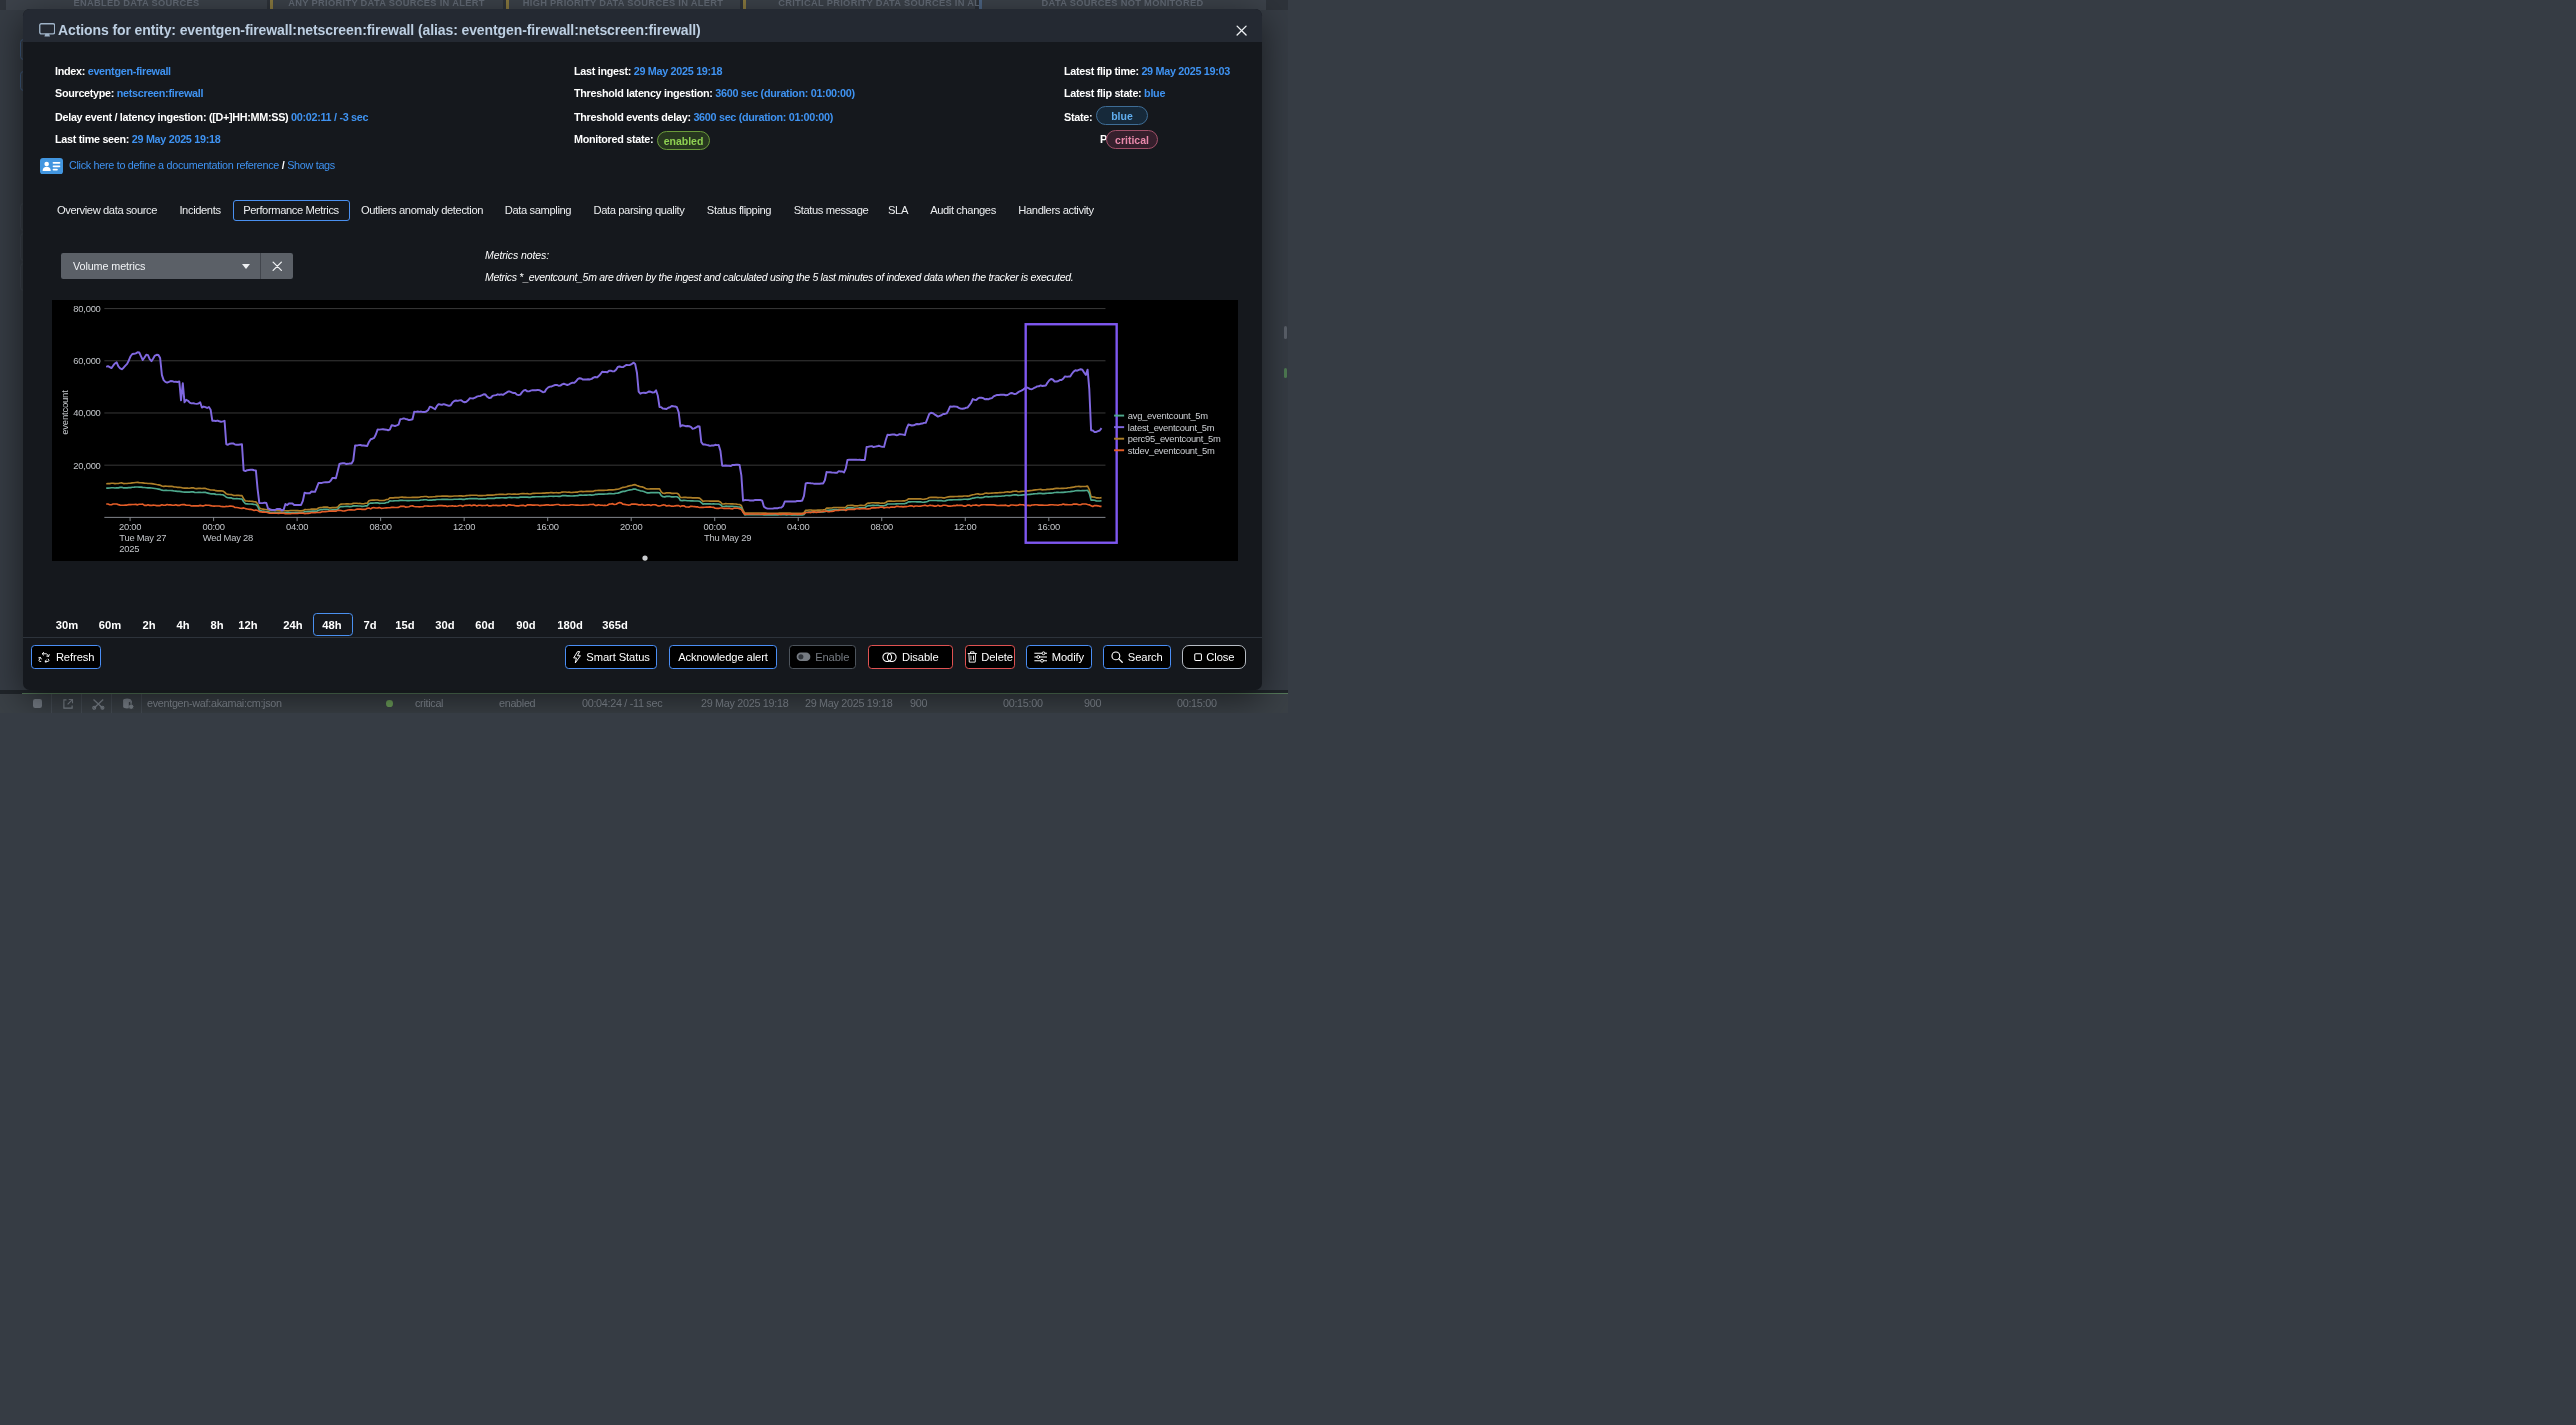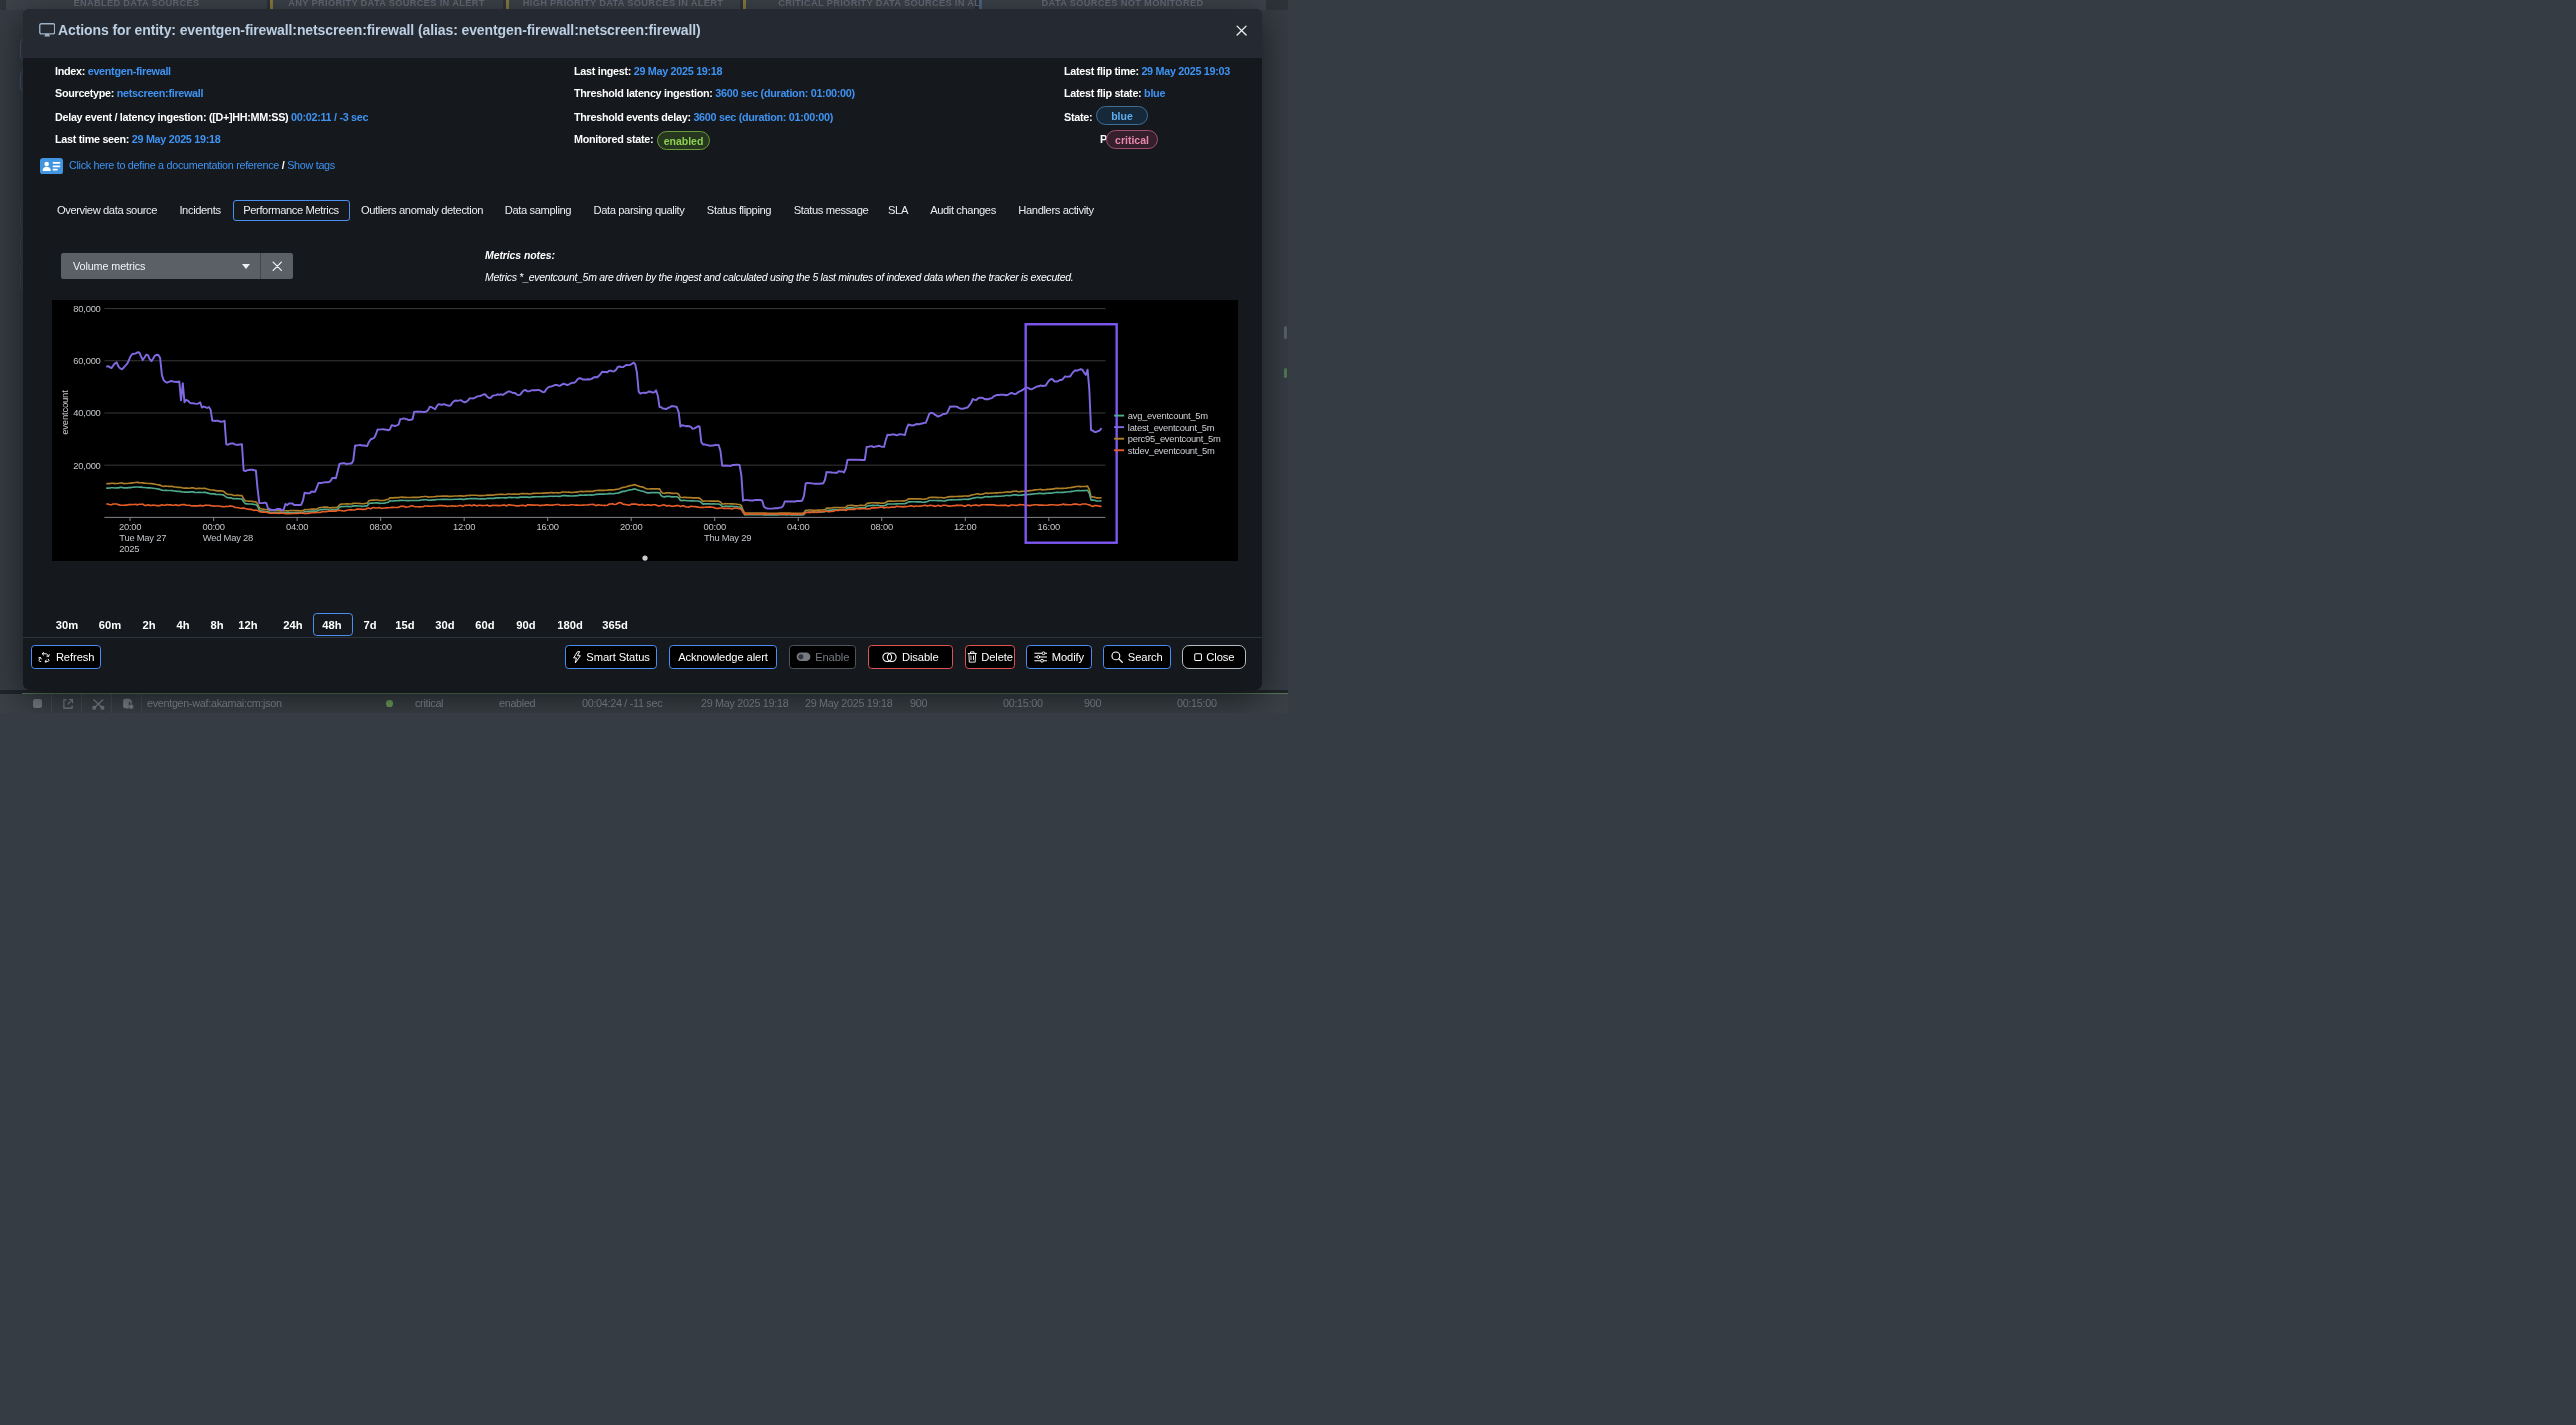--- a/index.html
+++ b/index.html
@@ -18,41 +18,41 @@
 
 .btm-gap { position:absolute; left:0; top:690px; width:1288px; height:3.7px; background:#20252a; }
 .btm-row { position:absolute; left:0; top:694px; width:1288px; height:18.7px; background:#3a4046; }
 .greenline { position:absolute; left:21.7px; top:-0.7px; right:0; height:1.1px; background:#55795a; }
 .btm-row .cell { position:absolute; top:3px; font-size:10.8px; letter-spacing:-0.3px; color:#858c95; white-space:nowrap; }
 .vsep { position:absolute; top:0; bottom:0; width:0.7px; background:#464d55; }
 .dot { position:absolute; border-radius:50%; }
 
 
 .modal { position:absolute; left:23px; top:9px; width:1239px; height:681px; background:#15181d; border-radius:6.7px; box-shadow:0 9px 36px rgba(0,0,0,.55); }
-.mhead { position:absolute; left:0; top:0; width:100%; height:49px; background:#242932; border-radius:6.7px 6.7px 0 0; }
+.mhead { position:absolute; left:0; top:0; width:100%; height:33px; background:#242932; border-radius:6.7px 6.7px 0 0; }
 .mtitle { position:absolute; left:35px; top:12.7px; font-size:14px; font-weight:bold; letter-spacing:-0.1px; color:#bdcfe2; white-space:nowrap; }
 
 
 .fld { position:absolute; font-size:10.8px; font-weight:bold; letter-spacing:-0.3px; color:#fff; white-space:nowrap; }
 .fld .v { color:#3f93f2; }
 .lnk { color:#3f93f2; font-weight:normal; }
 .pill { display:inline-block; border-radius:10.5px; font-size:10.5px; font-weight:bold; text-align:center; line-height:18px; height:19.4px; }
 
 
 .tab { position:absolute; top:195px; font-size:11.2px; letter-spacing:-0.4px; color:#eceef0; white-space:nowrap; transform:translateX(-50%); }
 .tabsel { position:absolute; left:210px; top:191px; width:117px; height:21px; border:0.7px solid #4a90f0; border-radius:3px; }
 
 
 .dd { position:absolute; left:38px; top:244px; width:232px; height:26px; background:#5b6067; border-radius:2.2px; }
 .dd .txt { position:absolute; left:12px; top:7px; font-size:10.8px; letter-spacing:-0.1px; color:#f2f4f6; }
 .dd .caret { position:absolute; left:181px; top:11.2px; width:0; height:0; border-left:4.5px solid transparent; border-right:4.5px solid transparent; border-top:5.2px solid #eef0f2; }
 .dd .div { position:absolute; left:199px; top:0; width:0.7px; height:26px; background:#41454c; }
 .dd .x { position:absolute; left:211px; top:7.5px; }
 
-.note1 { position:absolute; left:462px; top:240px; font-size:10.5px; font-weight:bold; font-style:italic; letter-spacing:-0.1px; color:#fff; }
+.note1 { position:absolute; left:462px; top:240px; font-size:10.5px; font-weight:normal; font-style:italic; letter-spacing:-0.1px; color:#fff; }
 .note2 { position:absolute; left:462px; top:262px; font-size:10.5px; font-style:italic; letter-spacing:-0.3px; color:#fff; white-space:nowrap; }
 
 
 .chart { position:absolute; left:29px; top:291px; width:1186px; height:261px; background:#000; }
 
 
 .rng { position:absolute; top:610px; font-size:11.2px; font-weight:bold; color:#fff; transform:translateX(-50%); white-space:nowrap; }
 .rngsel { position:absolute; left:290px; top:604px; width:40px; height:23px; border:0.7px solid #4a90f0; border-radius:3.7px; }
 .fsep { position:absolute; left:0; top:628px; width:100%; height:0.7px; background:#2d333b; }
 

